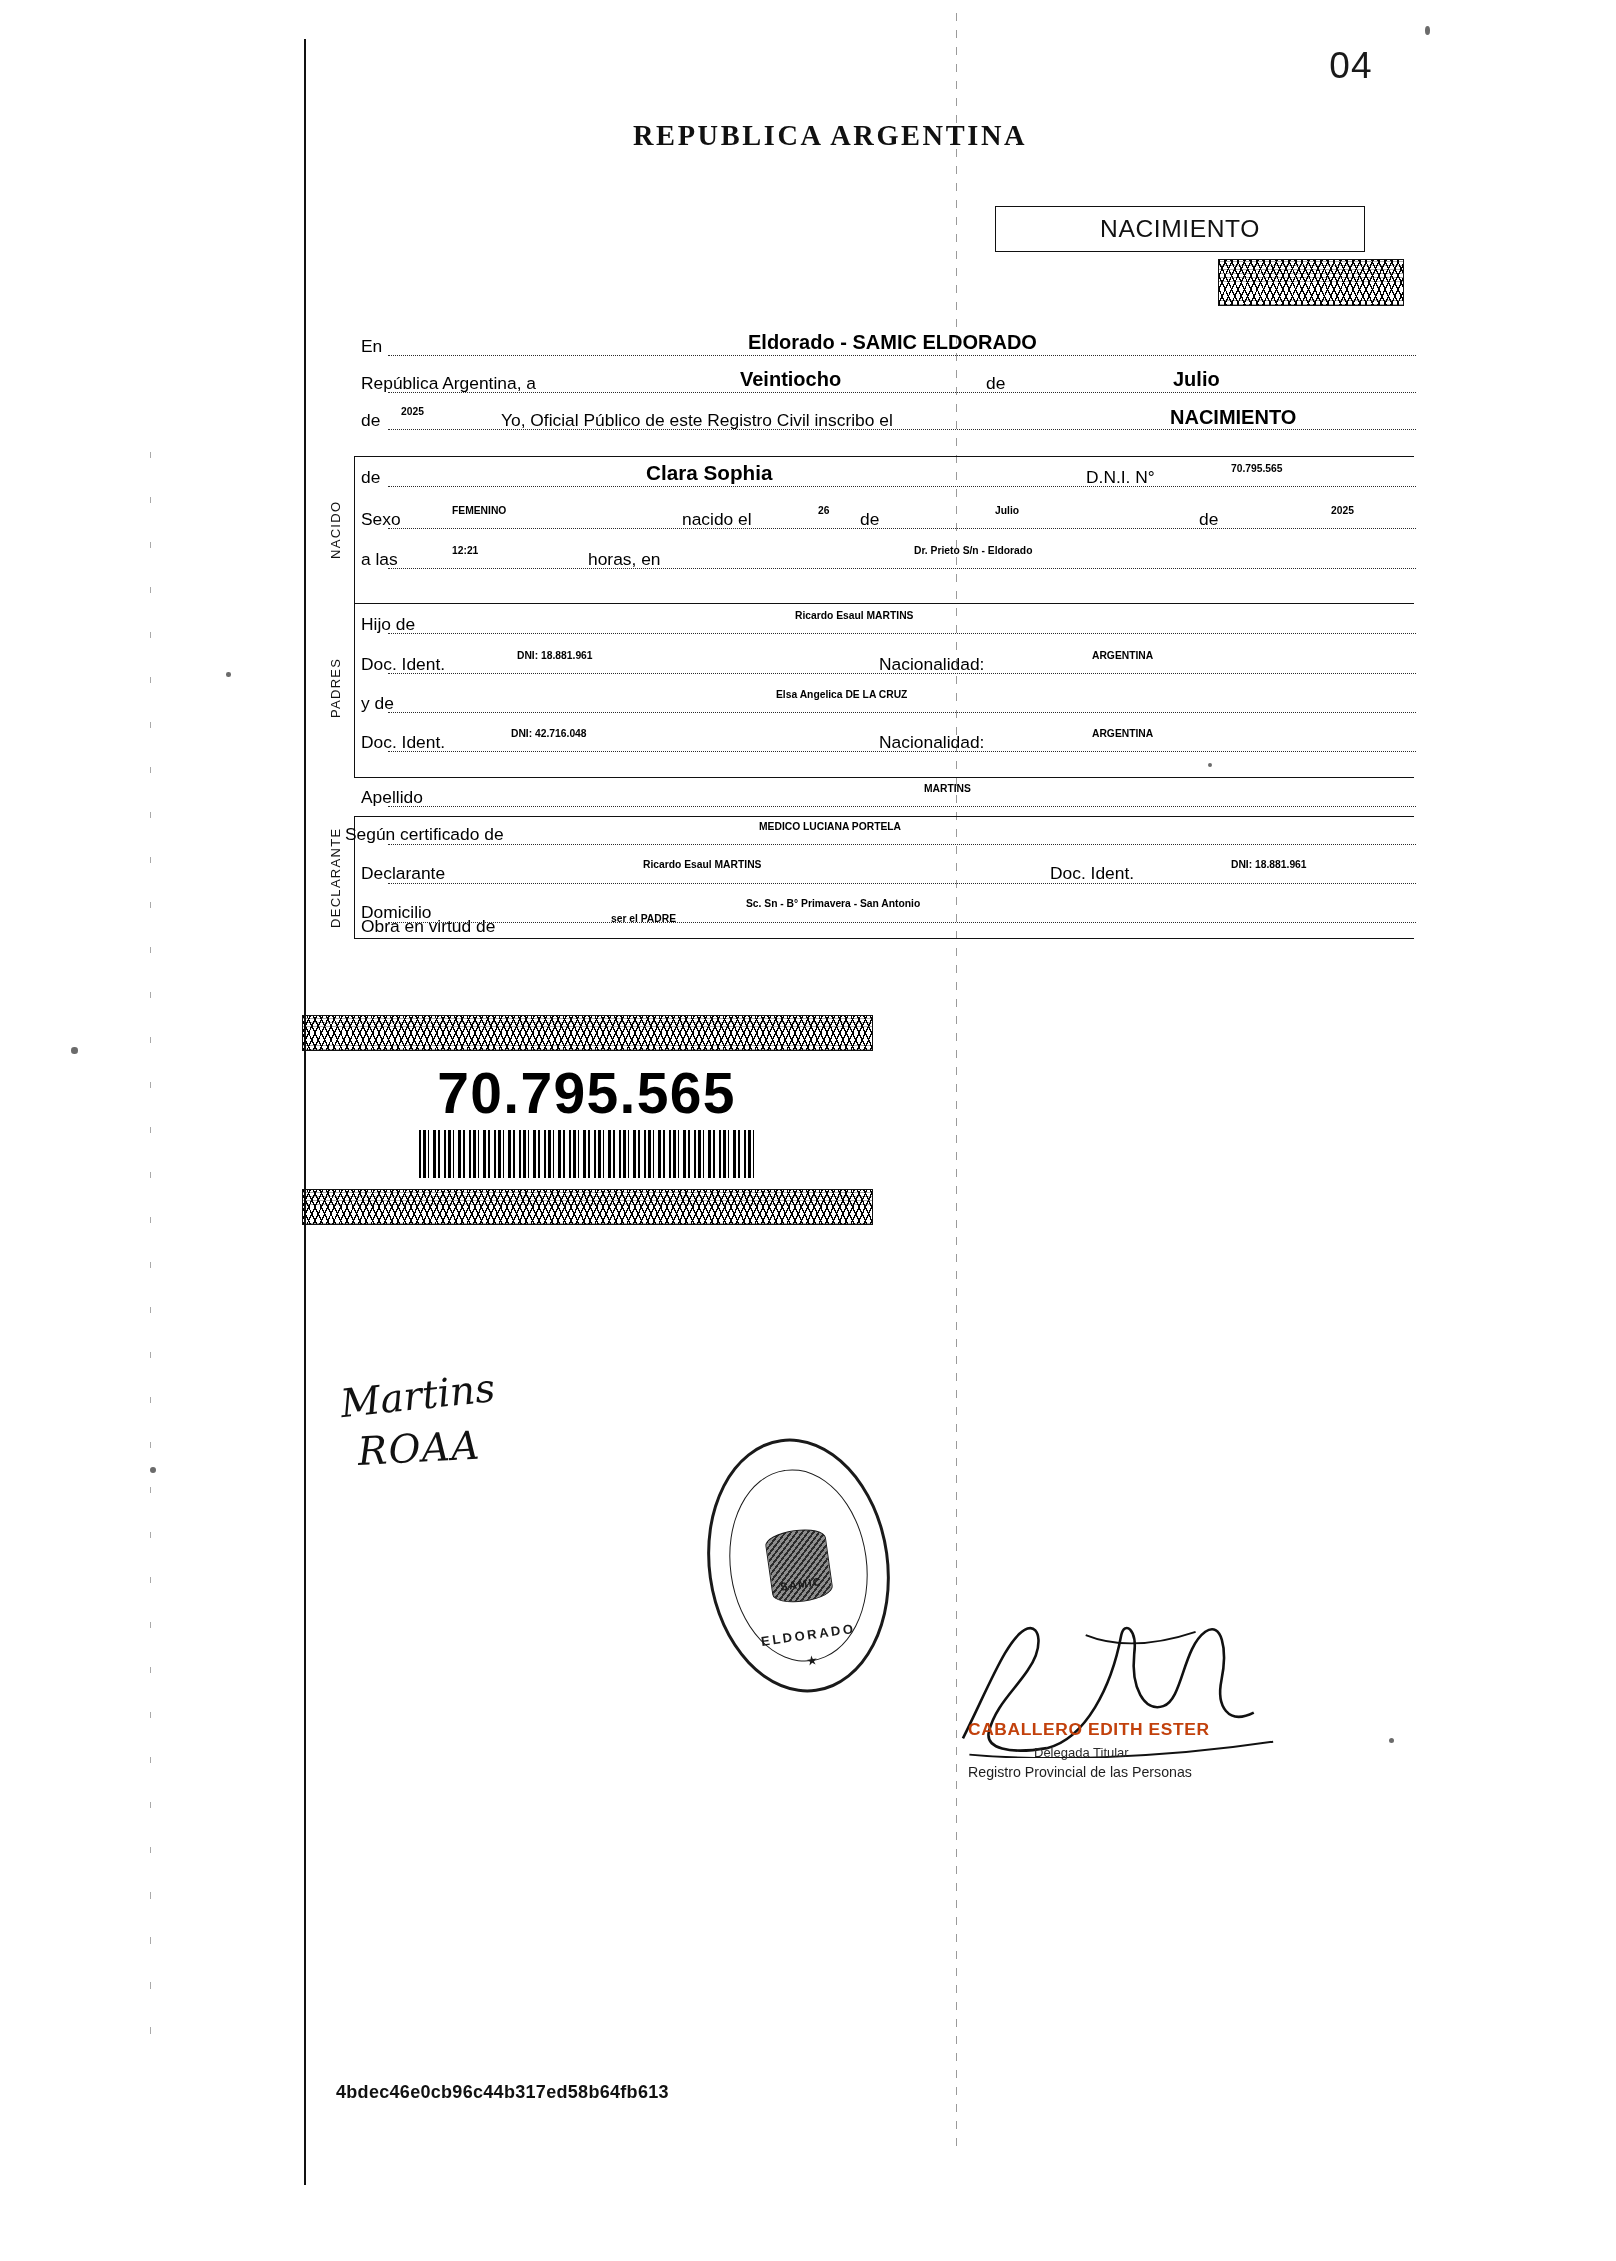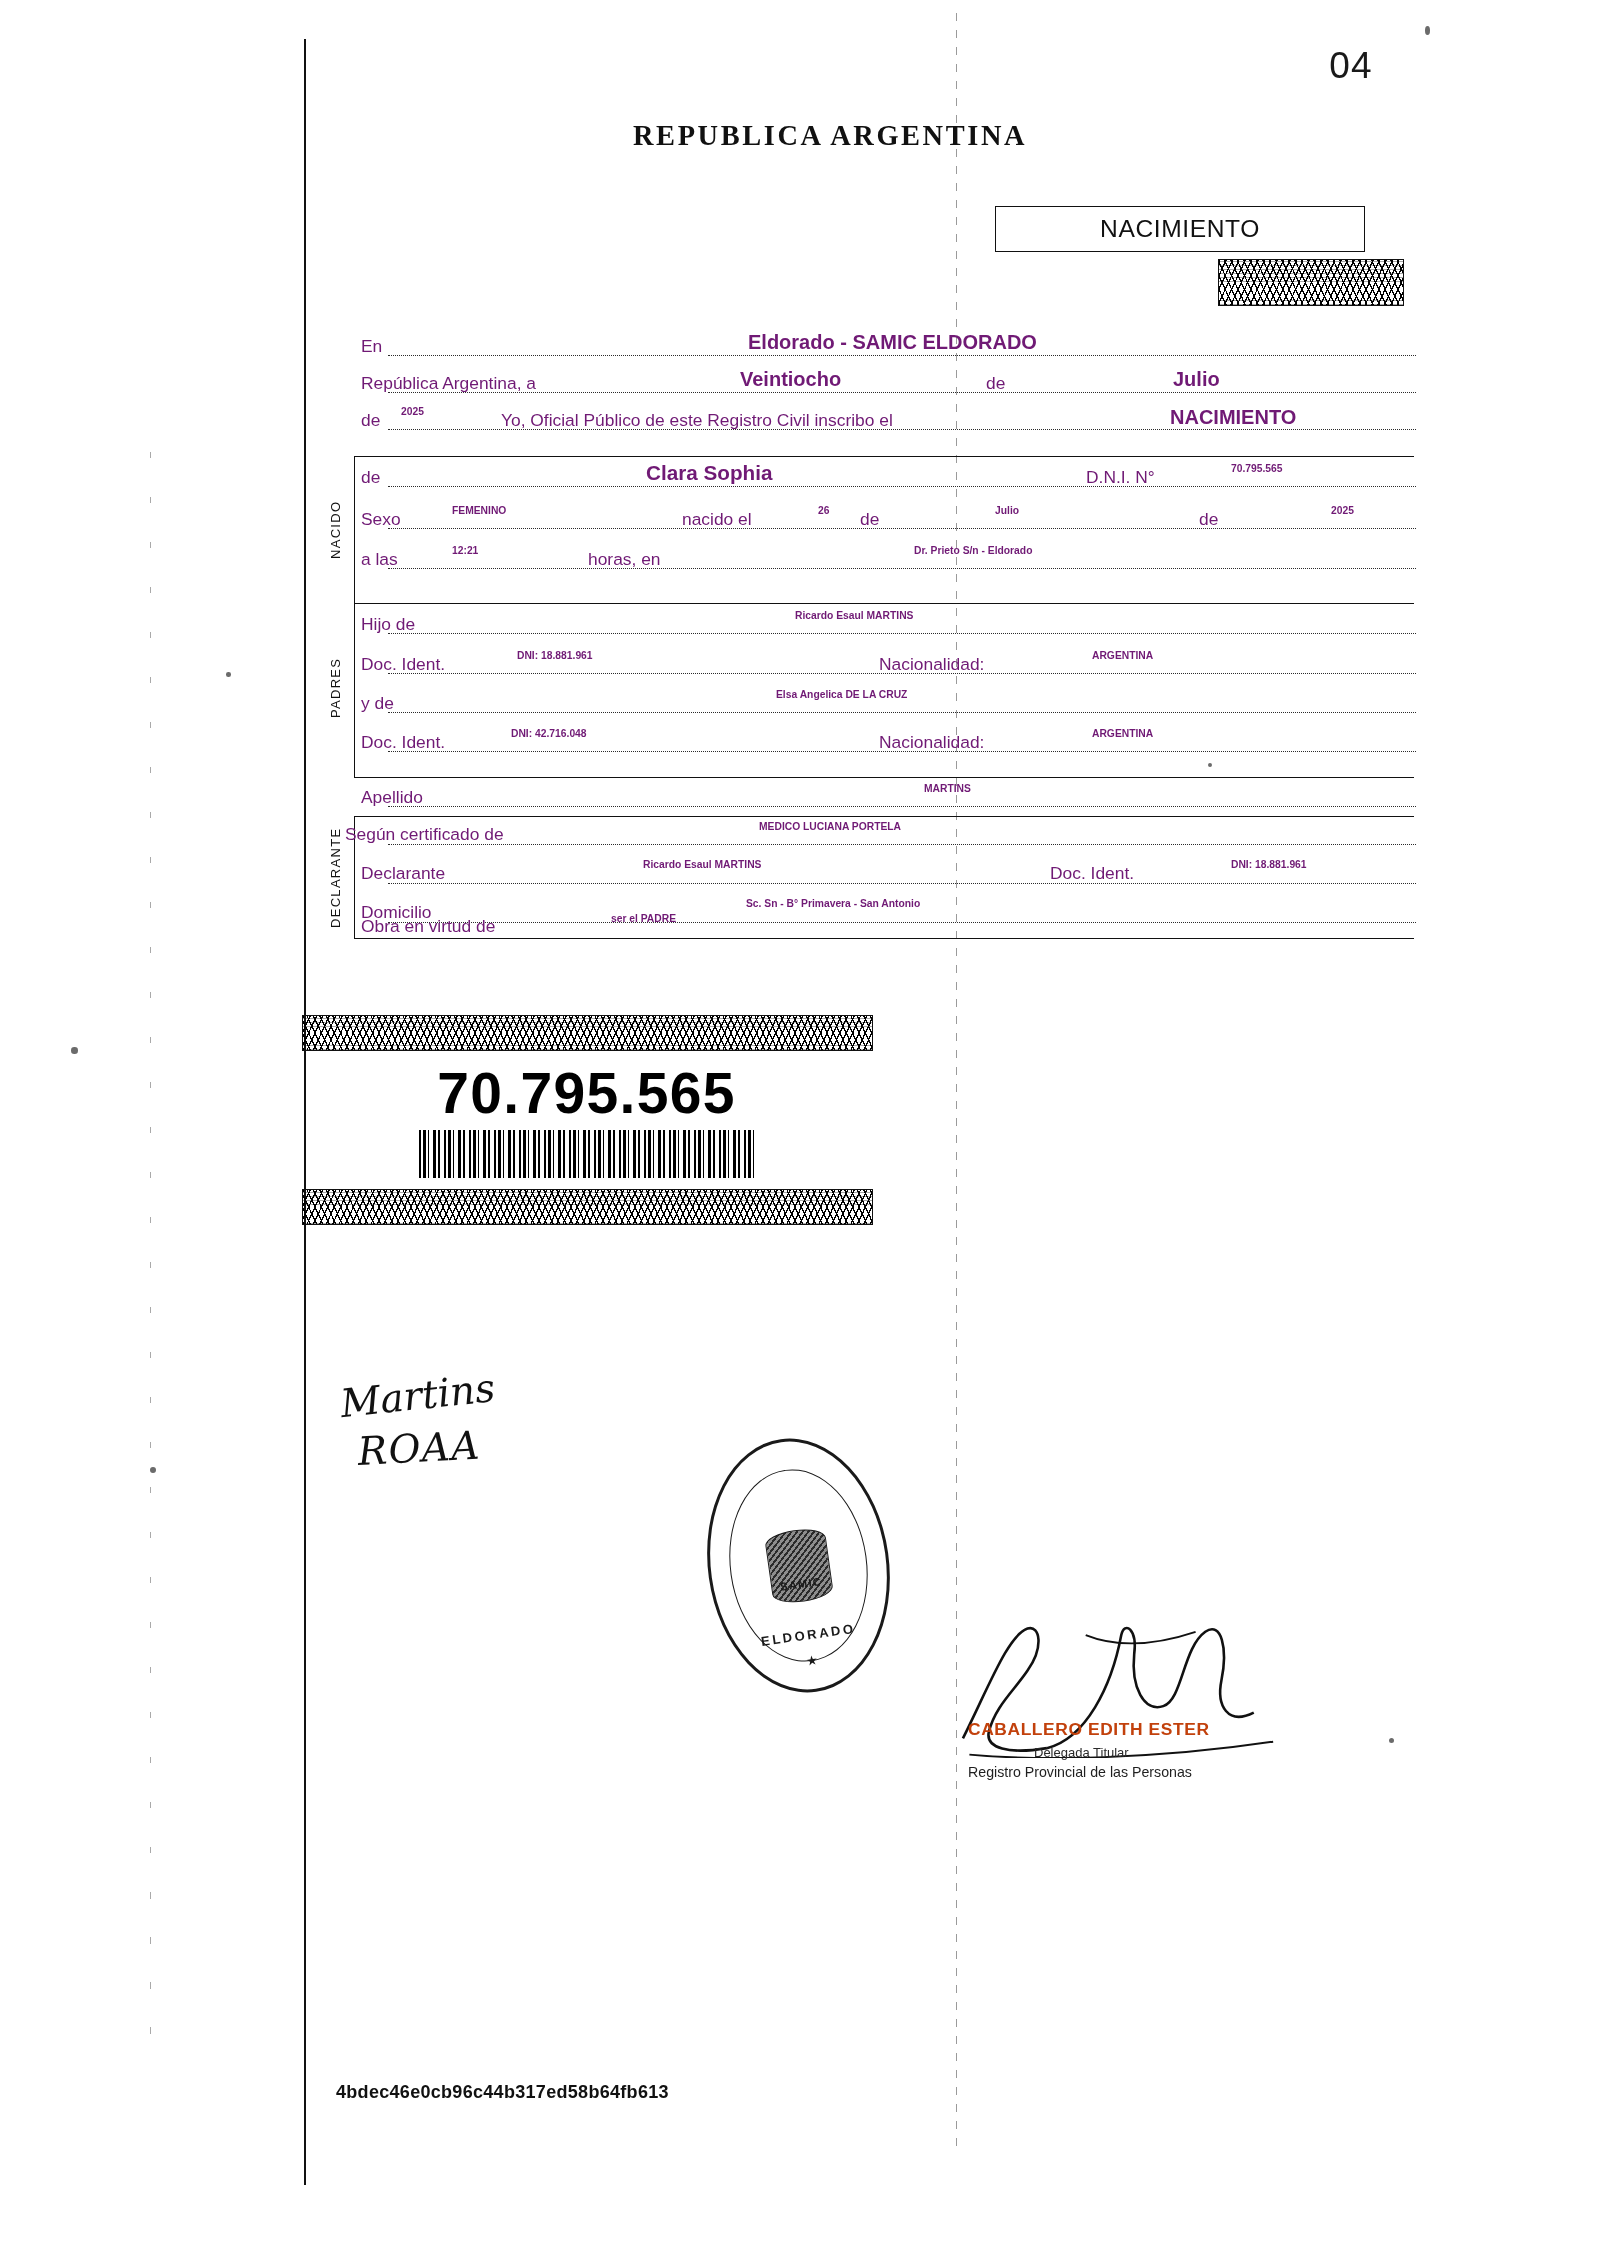--- a/index.html
+++ b/index.html
@@ -158,21 +158,21 @@
   }
   .lbl {
     font-size: 17.4px;
     color: #111;
   }
 
   
   .ovl {
     position: absolute;
     font-weight: bold;
-    color: #701a75;
+    color: #000000;
     white-space: nowrap;
   }
 
   .dotline {
     position: absolute;
     height: 0.6px;
     border-bottom: 1.9px dotted #2b2b2b;
   }
 
   

